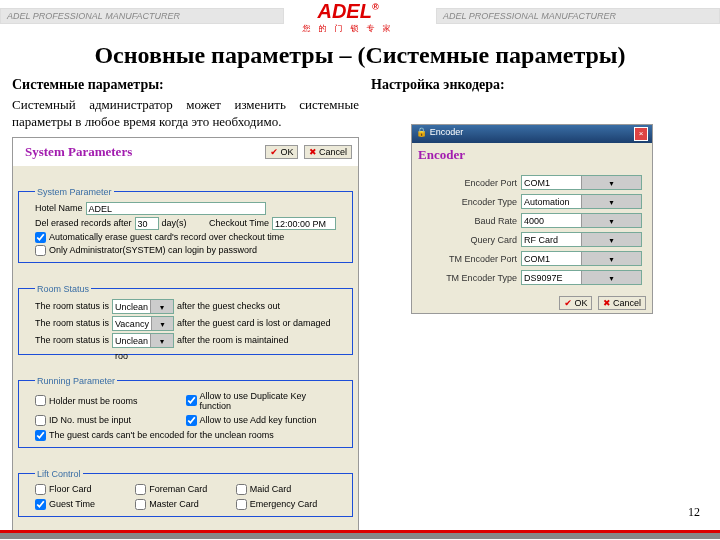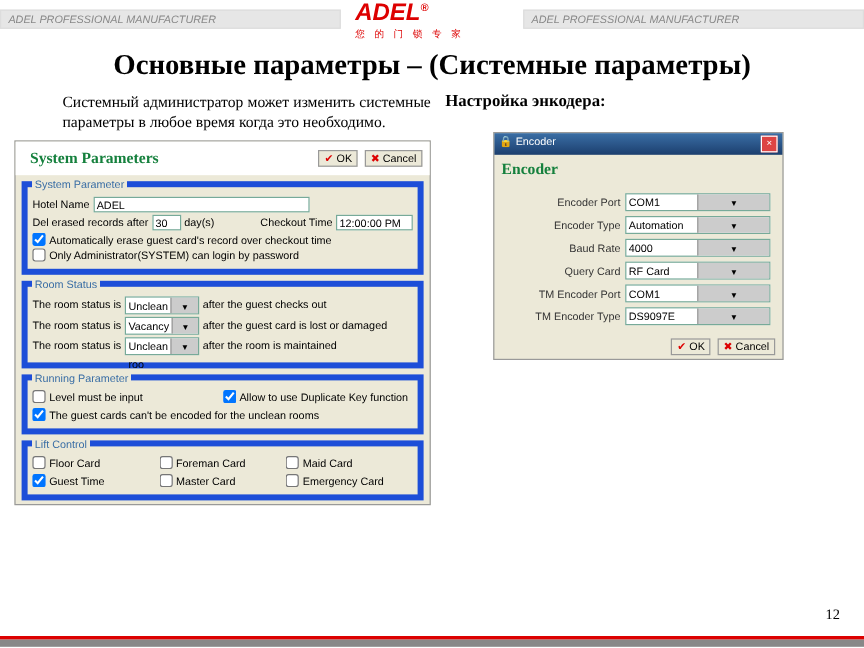--- a/index.html
+++ b/index.html
@@ -1,76 +1,77 @@
 <!DOCTYPE html>
 <html><head>
 <meta charset="utf-8">
 <style>
 body { margin:0; font-family:"Times New Roman",serif; width:720px; height:540px; background:#fff; position:relative; box-sizing:border-box; }
 .hdr { position:relative; height:40px; }
 .hbar { position:absolute; top:8px; height:14px; background:#e6e6e6; border:1px solid #ddd; font:9px Arial; color:#888; display:flex; align-items:center; padding:0 6px; font-style:italic; }
 .hbar.l { left:0; width:270px; }
 .hbar.r { right:0; width:270px; }
-.logo { position:absolute; left:296px; top:0; width:130px; text-align:left; }
+.logo { position:absolute; left:283px; top:0; width:130px; text-align:center; }
 .logo .b { font:bold italic 20px Arial; color:#d00; }
 .logo .b sup { font-size:9px; }
 .logo .s { font-size:8px; color:#d00; letter-spacing:3px; }
 h1 { font:bold 24px "Times New Roman"; text-align:center; margin:2px 0 8px; }
 .cols { display:flex; gap:12px; padding:0 12px; }
 .col { flex:1; }
 .lbl { font-weight:bold; font-size:14px; margin-bottom:4px; }
-.txt { font-size:13px; text-align:justify; line-height:1.3; margin-bottom:6px;margin-left:40px; }
+.txt { font-size:13px; text-align:justify; line-height:1.3; margin-bottom:6px; }
 .pg { position:absolute; right:20px; bottom:20px; font-size:12px; }
 .ftr { position:absolute; bottom:0; left:0; right:0; height:10px; }
 .ftr1 { height:3px; background:#d00; }
 .ftr2 { height:6px; background:#888; }
 
 
 .win { font:9px Tahoma,Arial; border:1px solid #999; background:#ece9d8; }
 .tb { background:linear-gradient(#3a6ea5,#1c3f6e); color:#fff; padding:2px 4px; font-size:9px; display:flex; justify-content:space-between; }
 .tb .x { width:12px; height:12px; background:#d44; color:#fff; text-align:center; line-height:11px; border:1px solid #fff; font-size:8px; }
-.ttl { font:bold 13px Tahoma; color:#15803d; padding:4px 6px; }
+.ttl { font:bold 13px Tahoma; color:#a21caf; padding:4px 6px; }
 .btns { text-align:right; padding:3px 6px; }
 .btn { display:inline-block; border:1px solid #999; background:#ece9d8; padding:1px 4px; font-size:9px; margin-left:3px; }
 .ok:before { content:"✔ "; color:#d00; }
 .cn:before { content:"✖ "; color:#d00; }
-fieldset { border:5px solid #1d4ed8; margin:3px 5px; padding:3px 4px 4px; }
+fieldset { border:1px solid #1d4ed8; margin:21px 5px; padding:3px 16px 4px; }
 legend { color:#3a6ea5; font-size:9px; padding:0 2px; }
 .row { display:flex; align-items:center; margin:2px 0; gap:3px; flex-wrap:wrap; }
 .row label { white-space:nowrap; }
 .inp { background:#fff; border:1px solid #7a9; display:inline-block; height:13px; padding:0 2px; font-size:9px; line-height:13px; box-sizing:border-box; }
 .sel { background:#fff; border:1px solid #7a9; display:inline-flex; height:15px; font-size:9px; line-height:15px; box-sizing:border-box; }
 .sel span { padding:0 2px; flex:1; }
 .sel .ar { width:12px; background:#ccc; text-align:center; border-left:1px solid #999; font-size:8px; }
-.cb { display:flex; align-items:flex-end; gap:3px; font-size:9px; margin:2px 0; }
+.cb { display:flex; align-items:center; gap:3px; font-size:9px; margin:2px 0; }
 .cb input { width:11px; height:11px; margin:0; }
 .grid { display:grid; grid-template-columns:1fr 1fr 1fr; }
 .frow { display:flex; gap:4px; align-items:center; margin:4px 0; }
 .frow label { width:95px; text-align:right; font-size:9px; color:#333; }
 .frow .sel { flex:1; }
 .win1 { width:345px; }
 .win1 .top { display:flex; justify-content:space-between; align-items:center; background:#fff; padding:2px 6px; }
-.win2 { width:240px; margin-top:17px; margin-left:40px; }
+.win2 { width:240px; margin-top:31px; margin-left:40px; }
 </style>
 </head>
 <body>
 
 <div class="hdr">
   <div class="hbar l">ADEL PROFESSIONAL MANUFACTURER</div>
   <div class="logo">
     <div class="b"><span>ADEL</span><sup>®</sup></div>
     <div class="s">您 的 门 锁 专 家</div>
   </div>
   <div class="hbar r">ADEL PROFESSIONAL MANUFACTURER</div>
 </div>
 
 <h1>Основные параметры – (Системные параметры)</h1>
 
 <div class="cols">
   <div class="col">
+    <div class="lbl">Системные параметры:</div>
     <div class="txt">Системный администратор может изменить системные параметры в любое время когда это необходимо.</div>
 
     <div class="win win1">
       <div class="top">
         <div class="ttl">System Parameters</div>
         <div>
           <span class="btn ok">OK</span>
           <span class="btn cn">Cancel</span>
         </div>
       </div>
@@ -124,25 +125,33 @@
             </span>
             <label>after the room is maintained</label>
           </div>
       </fieldset>
 
       <fieldset>
         <legend>Running Parameter</legend>
         <div style="display:grid;grid-template-columns:1fr 1fr">
           <div class="cb">
               <input type="checkbox" style="">
-              <span>Level must be input</span>
+              <span>Holder must be rooms</span>
             </div>
           <div class="cb">
               <input type="checkbox" checked="" style="">
               <span>Allow to use Duplicate Key function</span>
+            </div>
+          <div class="cb">
+              <input type="checkbox" style="">
+              <span>ID No. must be input</span>
+            </div>
+          <div class="cb">
+              <input type="checkbox" checked="" style="">
+              <span>Allow to use Add key function</span>
             </div>
         </div>
         <div class="cb">
             <input type="checkbox" checked="" style="">
             <span>The guest cards can't be encoded for the unclean rooms</span>
           </div>
       </fieldset>
 
       <fieldset>
         <legend>Lift Control</legend>

